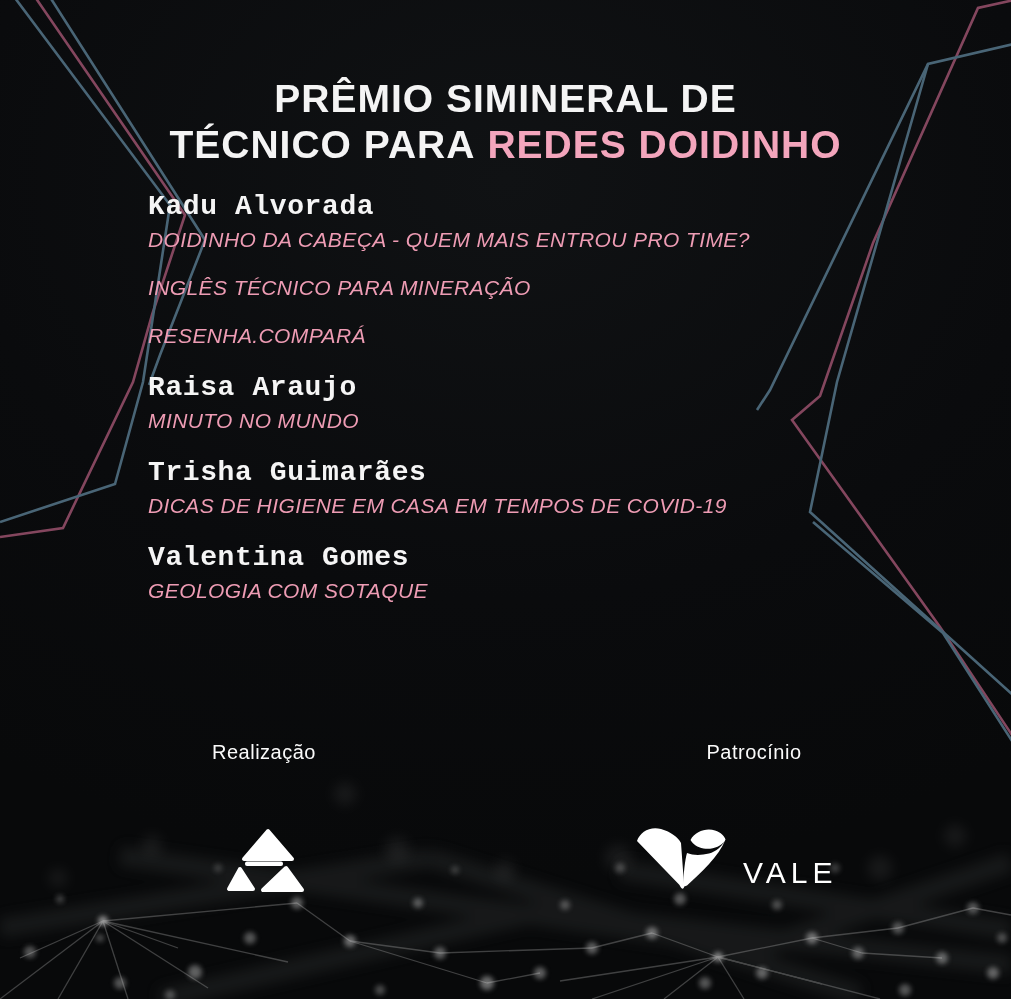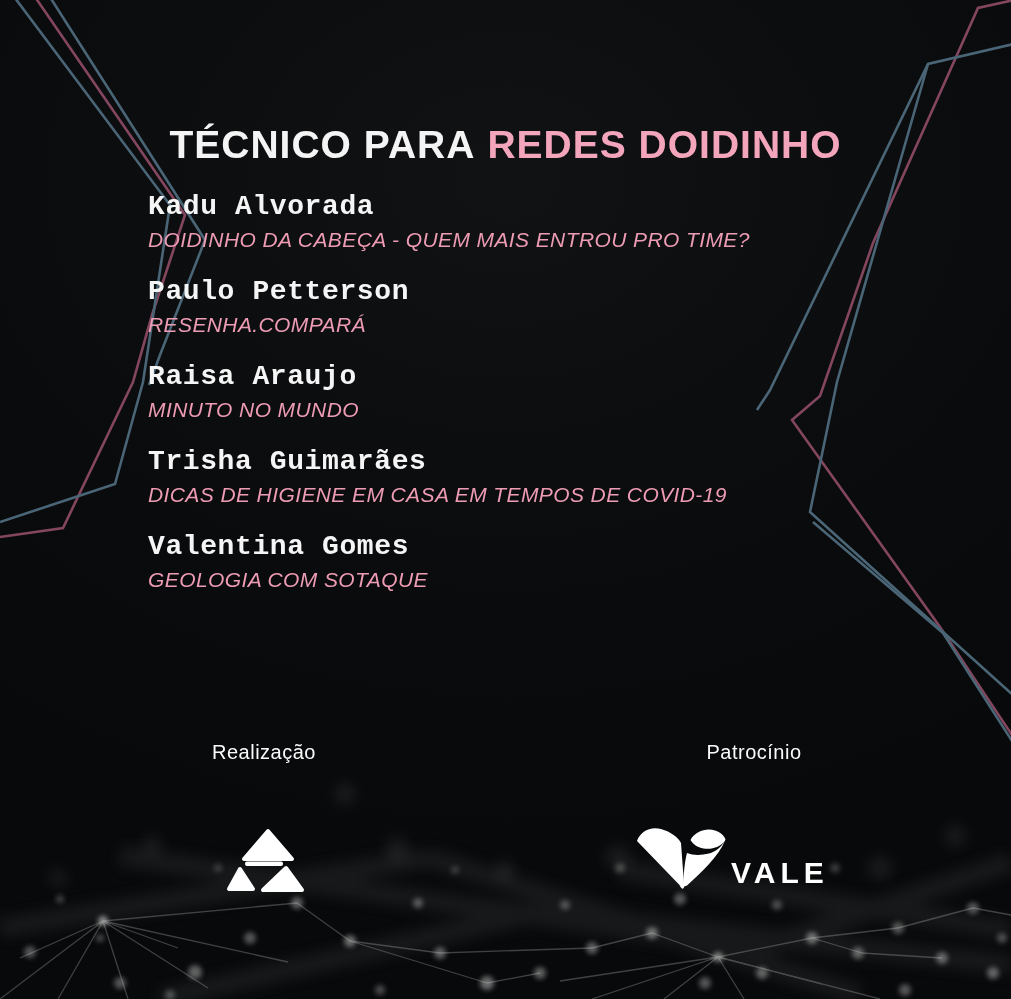--- a/index.html
+++ b/index.html
@@ -49,23 +49,23 @@
     text-align:center;color:#fafafa;
     font-size:20px;font-weight:400;letter-spacing:0.5px;
   }
   .label-realizacao{left:114px;}
   .label-patrocinio{left:604px;}
 
   .sim-logo{position:absolute;left:226px;top:828px;width:80px;height:66px;}
   .vale-logo{position:absolute;left:637px;top:826px;display:flex;align-items:flex-start;}
   .vale-mark{width:92px;height:70px;flex:0 0 auto;}
   .vale-wordmark{
-    color:#ffffff;font-weight:700;
+    color:#ffffff;font-weight:400;
     font-size:30px;letter-spacing:5px;
-    margin-left:2px;margin-top:30px;
+    margin-left:14px;margin-top:30px;
   }
 </style>
 </head>
 <body>
 
 <div class="poster">
 
   <svg class="layer" viewBox="0 0 1011 999" aria-hidden="true">
     <g fill="none" stroke-width="2.6" opacity="0.95">
       <polyline points="33,-6 185,215 152,315 133,382 63,528 0,537" stroke="#8b4a63"></polyline>
@@ -168,33 +168,33 @@
         <circle cx="905" cy="990" r="6" opacity="0.35"></circle>
       <circle cx="60" cy="899" r="4" opacity="0.25"></circle>
         <circle cx="455" cy="870" r="4" opacity="0.2"></circle>
       <circle cx="777" cy="905" r="5" opacity="0.3"></circle>
         <circle cx="218" cy="868" r="4" opacity="0.2"></circle>
       <circle cx="1002" cy="938" r="5" opacity="0.3"></circle>
     </g>
   </svg>
 
   <h1 class="title">
-    <br>
+    <span>PRÊMIO SIMINERAL DE</span><br>
     <span>TÉCNICO PARA</span><span class="t-space"></span><span class="accent">REDES DOIDINHO</span>
   </h1>
 
   <div class="nominees">
     <div class="nominee">
       <div class="nominee-name">Kadu Alvorada</div>
       <div class="nominee-entry">DOIDINHO DA CABEÇA - QUEM MAIS ENTROU PRO TIME?</div>
     </div>
     <div class="nominee">
-    </div>
-    <div class="nominee">
-      <div class="nominee-name">Paulo Petterson</div>
+      <div class="nominee-entry">INGLÊS TÉCNICO PARA MINERAÇÃO</div>
+    </div>
+    <div class="nominee">
       <div class="nominee-entry">RESENHA.COMPARÁ</div>
     </div>
     <div class="nominee">
       <div class="nominee-name">Raisa Araujo</div>
       <div class="nominee-entry">MINUTO NO MUNDO</div>
     </div>
     <div class="nominee">
       <div class="nominee-name">Trisha Guimarães</div>
       <div class="nominee-entry">DICAS DE HIGIENE EM CASA EM TEMPOS DE COVID-19</div>
     </div>

